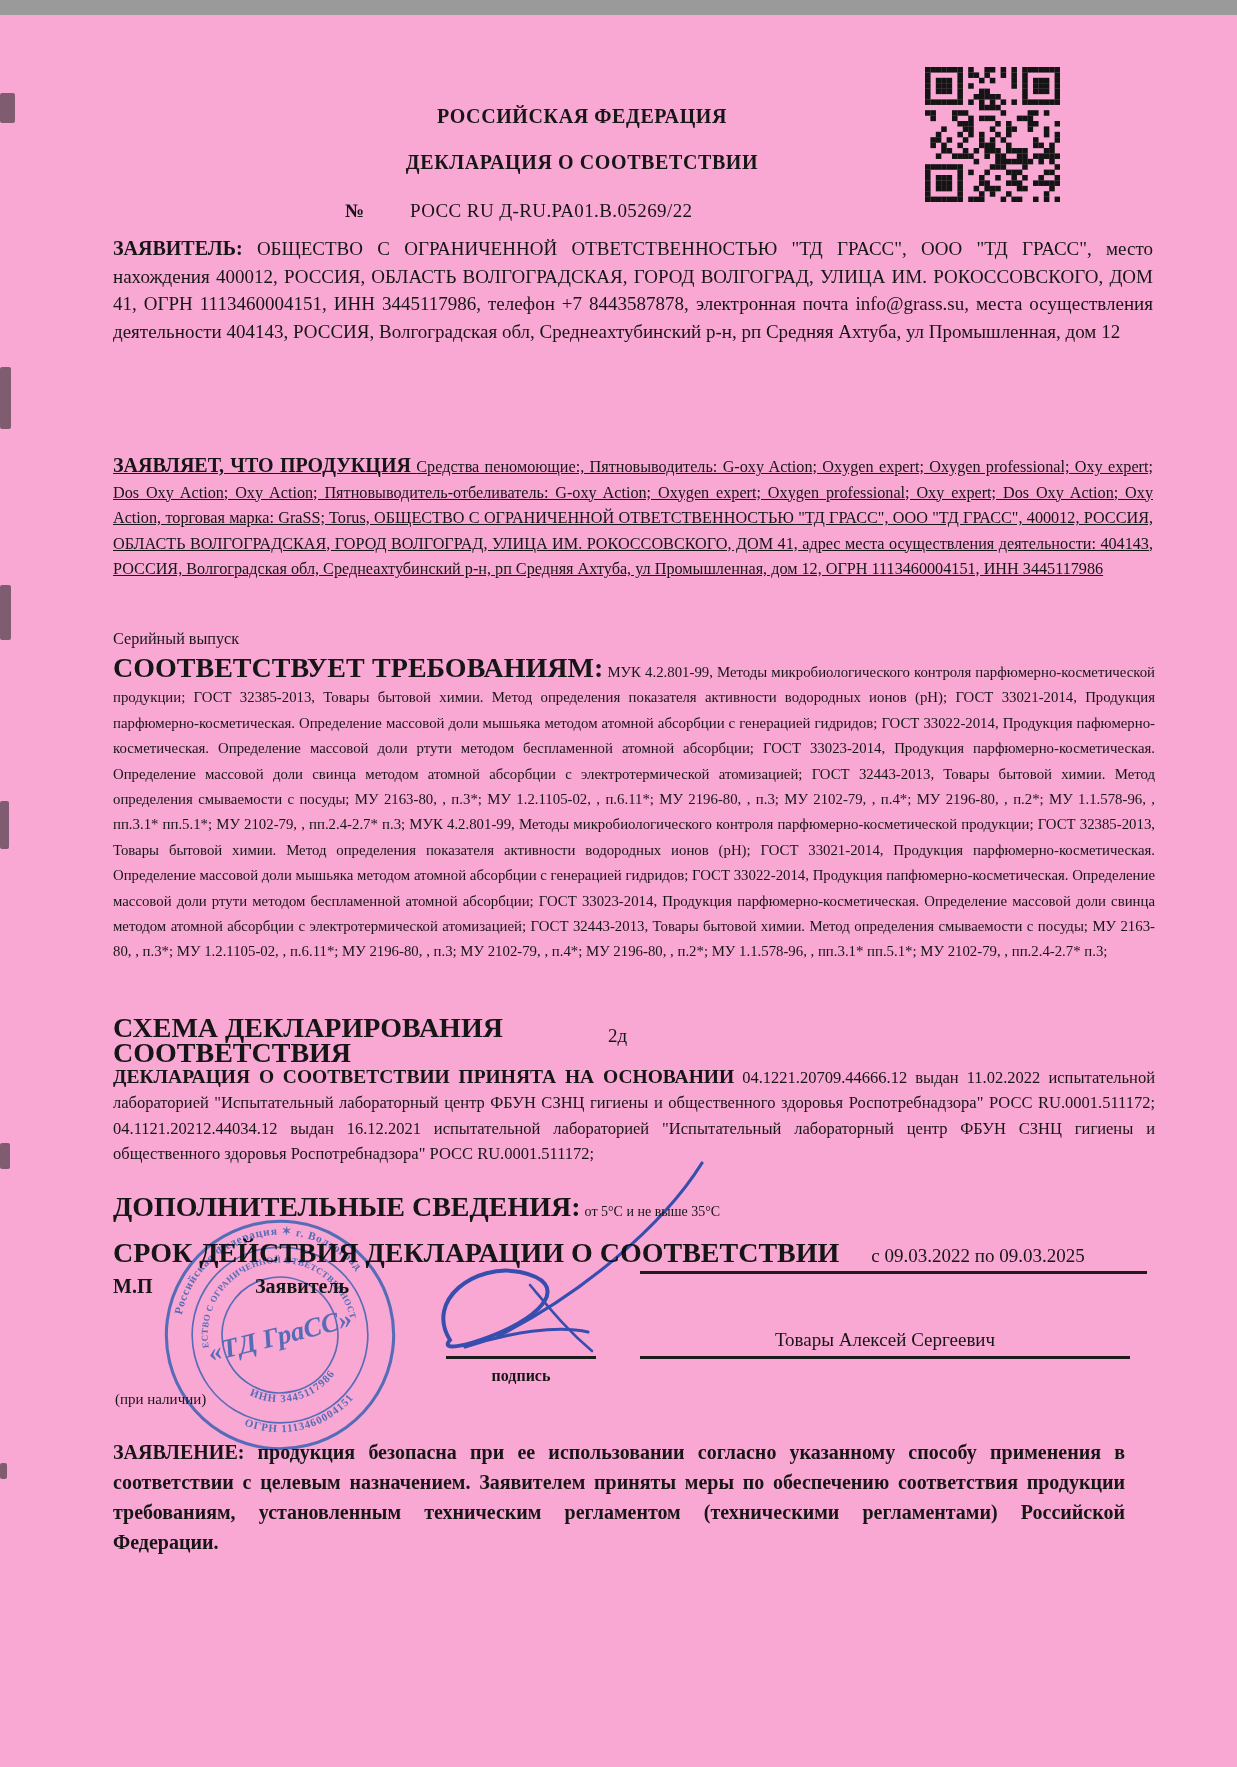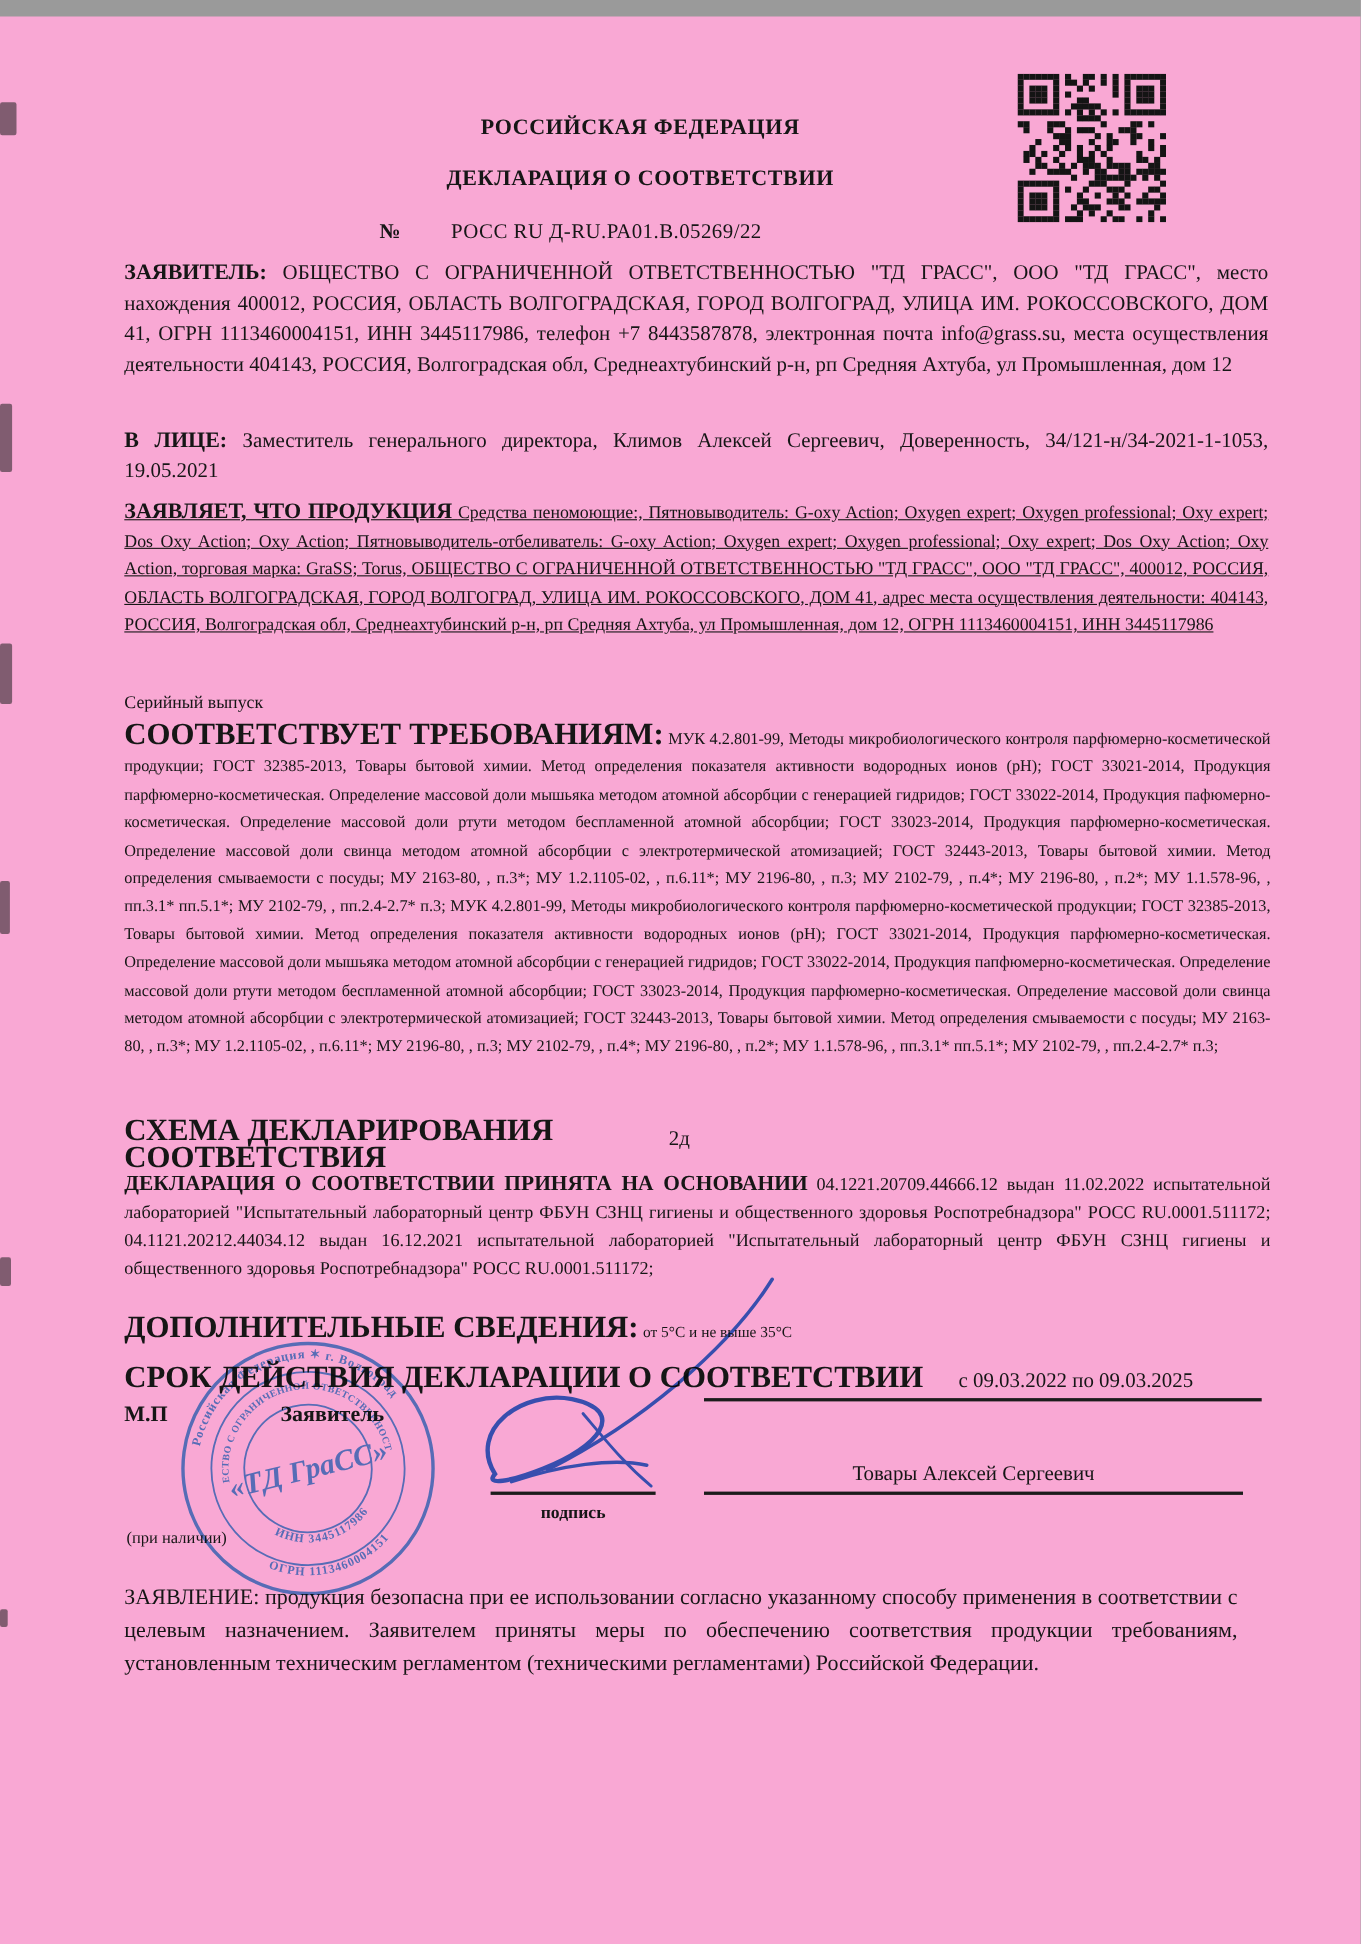--- a/index.html
+++ b/index.html
@@ -15,21 +15,21 @@
   .lbl-xl{font-size:28px;font-weight:bold;}
   .lbl-lg{font-size:20px;font-weight:bold;text-align:center;}
   .lbl-md{font-size:19.5px;font-weight:bold;}
   .body-md{font-size:19px;line-height:27.5px;}
   .body-sm{font-size:16.2px;line-height:25.5px;}
   .body-xs{font-size:14.8px;line-height:25.4px;}
   .body-basis{font-size:16.5px;line-height:25.4px;}
   .rule{position:absolute;height:3px;background:#1c1c1c;}
   .cap{font-size:16px;font-weight:bold;}
   .cap-sm{font-size:15px;}
-  .statement{font-size:20px;line-height:30px;font-weight:normal;text-align:justify;}
+  .statement{font-size:20px;line-height:30px;font-weight:bold;text-align:justify;}
   .artifact{position:absolute;background:rgba(30,30,30,.55);border-radius:2px;}
   .qr{position:absolute;left:925px;top:52px;width:135px;height:135px;}
   .stamp-svg{position:absolute;left:156px;top:1196px;width:248px;height:248px;
              mix-blend-mode:multiply;opacity:.92;}
   .sig-svg{position:absolute;left:380px;top:1120px;width:360px;height:240px;
            mix-blend-mode:multiply;}
   .ring-outer{font-size:11px;font-weight:bold;letter-spacing:.8px;}
   .ring-inner{font-size:8.6px;font-weight:bold;letter-spacing:.4px;}
   .ring-num{font-size:10.5px;font-weight:bold;letter-spacing:1px;}
   .stamp-center{font-size:26px;font-weight:bold;font-style:italic;}
@@ -333,24 +333,20 @@
   <div class="abs hdr center" style="left:232px;top:90px;width:700px;">РОССИЙСКАЯ ФЕДЕРАЦИЯ</div>
   <div class="abs hdr center" style="left:232px;top:136px;width:700px;">ДЕКЛАРАЦИЯ О СООТВЕТСТВИИ</div>
   <div class="abs num-row b" style="left:345px;top:185px;">№</div>
   <div class="abs num-row" style="left:410px;top:185px;">РОСС RU Д-RU.РА01.В.05269/22</div>
 
   <div class="abs body-md para" style="left:113px;top:220px;width:1040px;">
     <span class="lbl-lg">ЗАЯВИТЕЛЬ:</span>
     <span>ОБЩЕСТВО С ОГРАНИЧЕННОЙ ОТВЕТСТВЕННОСТЬЮ "ТД ГРАСС", ООО "ТД ГРАСС", место нахождения 400012, РОССИЯ, ОБЛАСТЬ ВОЛГОГРАДСКАЯ, ГОРОД ВОЛГОГРАД, УЛИЦА ИМ. РОКОССОВСКОГО, ДОМ 41, ОГРН 1113460004151, ИНН 3445117986, телефон +7 8443587878, электронная почта info@grass.su, места осуществления деятельности 404143, РОССИЯ, Волгоградская обл, Среднеахтубинский р-н, рп Средняя Ахтуба, ул Промышленная, дом 12</span>
   </div>
 
-  <div class="abs body-md para" style="left:113px;top:372px;width:1040px;">
-    <span class="lbl-lg">В ЛИЦЕ:</span>
-    <span>Заместитель генерального директора, Климов Алексей Сергеевич, Доверенность, 34/121-н/34-2021-1-1053, 19.05.2021</span>
-  </div>
 
   <div class="abs body-sm para" style="left:113px;top:438px;width:1040px;text-decoration:underline;">
     <span class="lbl-lg">ЗАЯВЛЯЕТ, ЧТО ПРОДУКЦИЯ</span>
     <span>Средства пеномоющие:, Пятновыводитель: G-oxy Action;  Oxygen expert;  Oxygen professional; Oxy expert; Dos Oxy Action; Oxy Action;  Пятновыводитель-отбеливатель: G-oxy Action;  Oxygen expert;  Oxygen professional; Oxy expert; Dos Oxy Action; Oxy Action, торговая марка: GraSS; Torus, ОБЩЕСТВО С ОГРАНИЧЕННОЙ ОТВЕТСТВЕННОСТЬЮ "ТД ГРАСС", ООО "ТД ГРАСС", 400012, РОССИЯ, ОБЛАСТЬ ВОЛГОГРАДСКАЯ, ГОРОД ВОЛГОГРАД, УЛИЦА ИМ. РОКОССОВСКОГО, ДОМ 41, адрес места осуществления деятельности: 404143, РОССИЯ, Волгоградская обл, Среднеахтубинский р-н, рп Средняя Ахтуба, ул Промышленная, дом 12, ОГРН 1113460004151, ИНН 3445117986</span>
   </div>
   <div class="abs body-sm" style="left:113px;top:612px;width:1040px;">Серийный выпуск</div>
 
   <div class="abs body-xs para" style="left:113px;top:640px;width:1042px;">
     <span class="lbl-xl">СООТВЕТСТВУЕТ ТРЕБОВАНИЯМ:</span>
     <span>МУК 4.2.801-99, Методы микробиологического контроля парфюмерно-косметической продукции; ГОСТ 32385-2013, Товары бытовой химии. Метод определения показателя активности водородных ионов (рН); ГОСТ 33021-2014, Продукция парфюмерно-косметическая. Определение массовой доли мышьяка методом атомной абсорбции с генерацией гидридов; ГОСТ 33022-2014, Продукция пафюмерно-косметическая. Определение массовой доли ртути методом беспламенной атомной абсорбции; ГОСТ 33023-2014, Продукция парфюмерно-косметическая. Определение массовой доли свинца методом атомной абсорбции с электротермической атомизацией; ГОСТ 32443-2013, Товары бытовой химии. Метод определения смываемости с посуды; МУ 2163-80, , п.3*; МУ 1.2.1105-02, , п.6.11*; МУ 2196-80, , п.3; МУ 2102-79, ,  п.4*; МУ 2196-80, , п.2*; МУ 1.1.578-96, , пп.3.1* пп.5.1*; МУ 2102-79, , пп.2.4-2.7* п.3; МУК 4.2.801-99, Методы микробиологического контроля парфюмерно-косметической продукции; ГОСТ 32385-2013, Товары бытовой химии. Метод определения показателя активности водородных ионов (рН); ГОСТ 33021-2014, Продукция парфюмерно-косметическая. Определение массовой доли мышьяка методом атомной абсорбции с генерацией гидридов; ГОСТ 33022-2014, Продукция папфюмерно-косметическая. Определение массовой доли ртути методом беспламенной атомной абсорбции; ГОСТ 33023-2014, Продукция парфюмерно-косметическая. Определение массовой доли свинца методом атомной абсорбции с электротермической атомизацией; ГОСТ 32443-2013, Товары бытовой химии. Метод определения смываемости с посуды; МУ 2163-80, , п.3*; МУ 1.2.1105-02, , п.6.11*; МУ 2196-80, , п.3; МУ 2102-79, ,  п.4*; МУ 2196-80, , п.2*; МУ 1.1.578-96, , пп.3.1* пп.5.1*; МУ 2102-79, , пп.2.4-2.7* п.3;</span>

